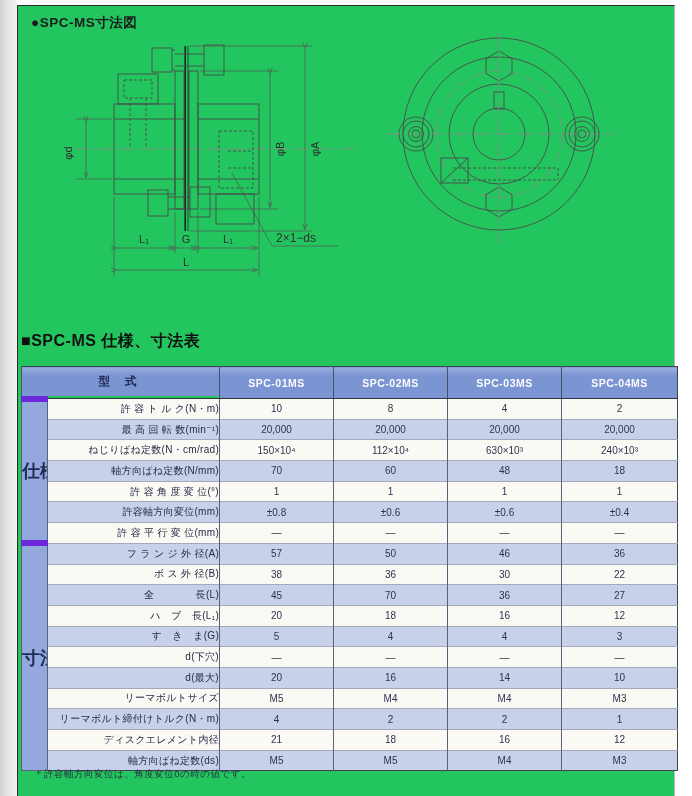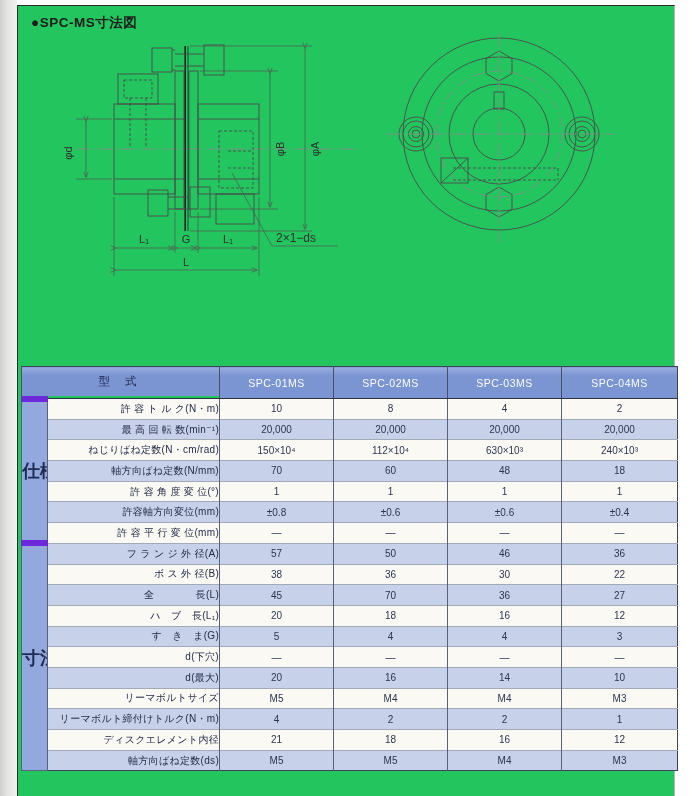--- a/index.html
+++ b/index.html
@@ -40,21 +40,21 @@
     border-collapse:collapse;table-layout:fixed;width:656px;
     border:1px solid #3e4350;
   }
   table.spec th,table.spec td{
     padding:0;box-sizing:border-box;overflow:hidden;white-space:nowrap;
   }
   thead th{
     height:32px;background:#7e97d3;
     background:linear-gradient(180deg,#98aede 0%,#7b94d2 28%,#7b94d2 100%);
     border-left:1px solid #4a5068;border-bottom:1.5px solid #2e3340;
-    font-size:10.5px;font-weight:normal;color:#fbfbfd;letter-spacing:.5px;margin-top:48px;
+    font-size:10.5px;font-weight:bold;color:#fbfbfd;letter-spacing:.5px;margin-top:48px;
   }
   thead th.model{
     color:#1c2750;font-size:11.5px;letter-spacing:6px;text-align:center;
   }
   tbody td{
     height:20.7px;font-size:10px;color:#242c48;
     border-left:1px solid #5a6075;border-top:1px solid #a3a9b8;
   }
   tbody td.lbl{text-align:right;padding-left:8px;letter-spacing:.3px;}
   tbody td.val{text-align:center;color:#2c3550;}
@@ -185,20 +185,21 @@
       <line x1="435" y1="149" x2="540" y2="149" stroke-dasharray="3,2"></line>
       <line x1="540" y1="137" x2="540" y2="149" stroke-dasharray="3,2"></line>
       <rect x="423" y="127" width="27" height="25"></rect>
       <line x1="423" y1="152" x2="450" y2="127"></line>
 
       <line x1="368" y1="103" x2="596" y2="103" stroke="#8a8a8a" stroke-dasharray="14,3,2,3"></line>
       <line x1="481" y1="2" x2="481" y2="212" stroke="#8a8a8a" stroke-dasharray="14,3,2,3"></line>
     </g>
   </svg>
 
+  <div class="table-title">■SPC-MS 仕様、寸法表</div>
 
   <div class="tbl-wrap">
     <table class="spec">
       <colgroup>
         <col style="width:26px">
           <col style="width:172px">
         <col style="width:114px">
           <col style="width:114px">
           <col style="width:114px">
           <col style="width:116px">
@@ -338,14 +339,15 @@
           <td class="lbl">軸方向ばね定数(ds)</td>
           <td class="val">M5</td>
           <td class="val">M5</td>
           <td class="val">M4</td>
           <td class="val">M3</td>
         </tr>
       </tbody>
     </table>
   </div>
 
+  <div class="footnote">＊許容軸方向変位は、角度変位0の時の値です。</div>
 
 </div>
 
 </body></html>

